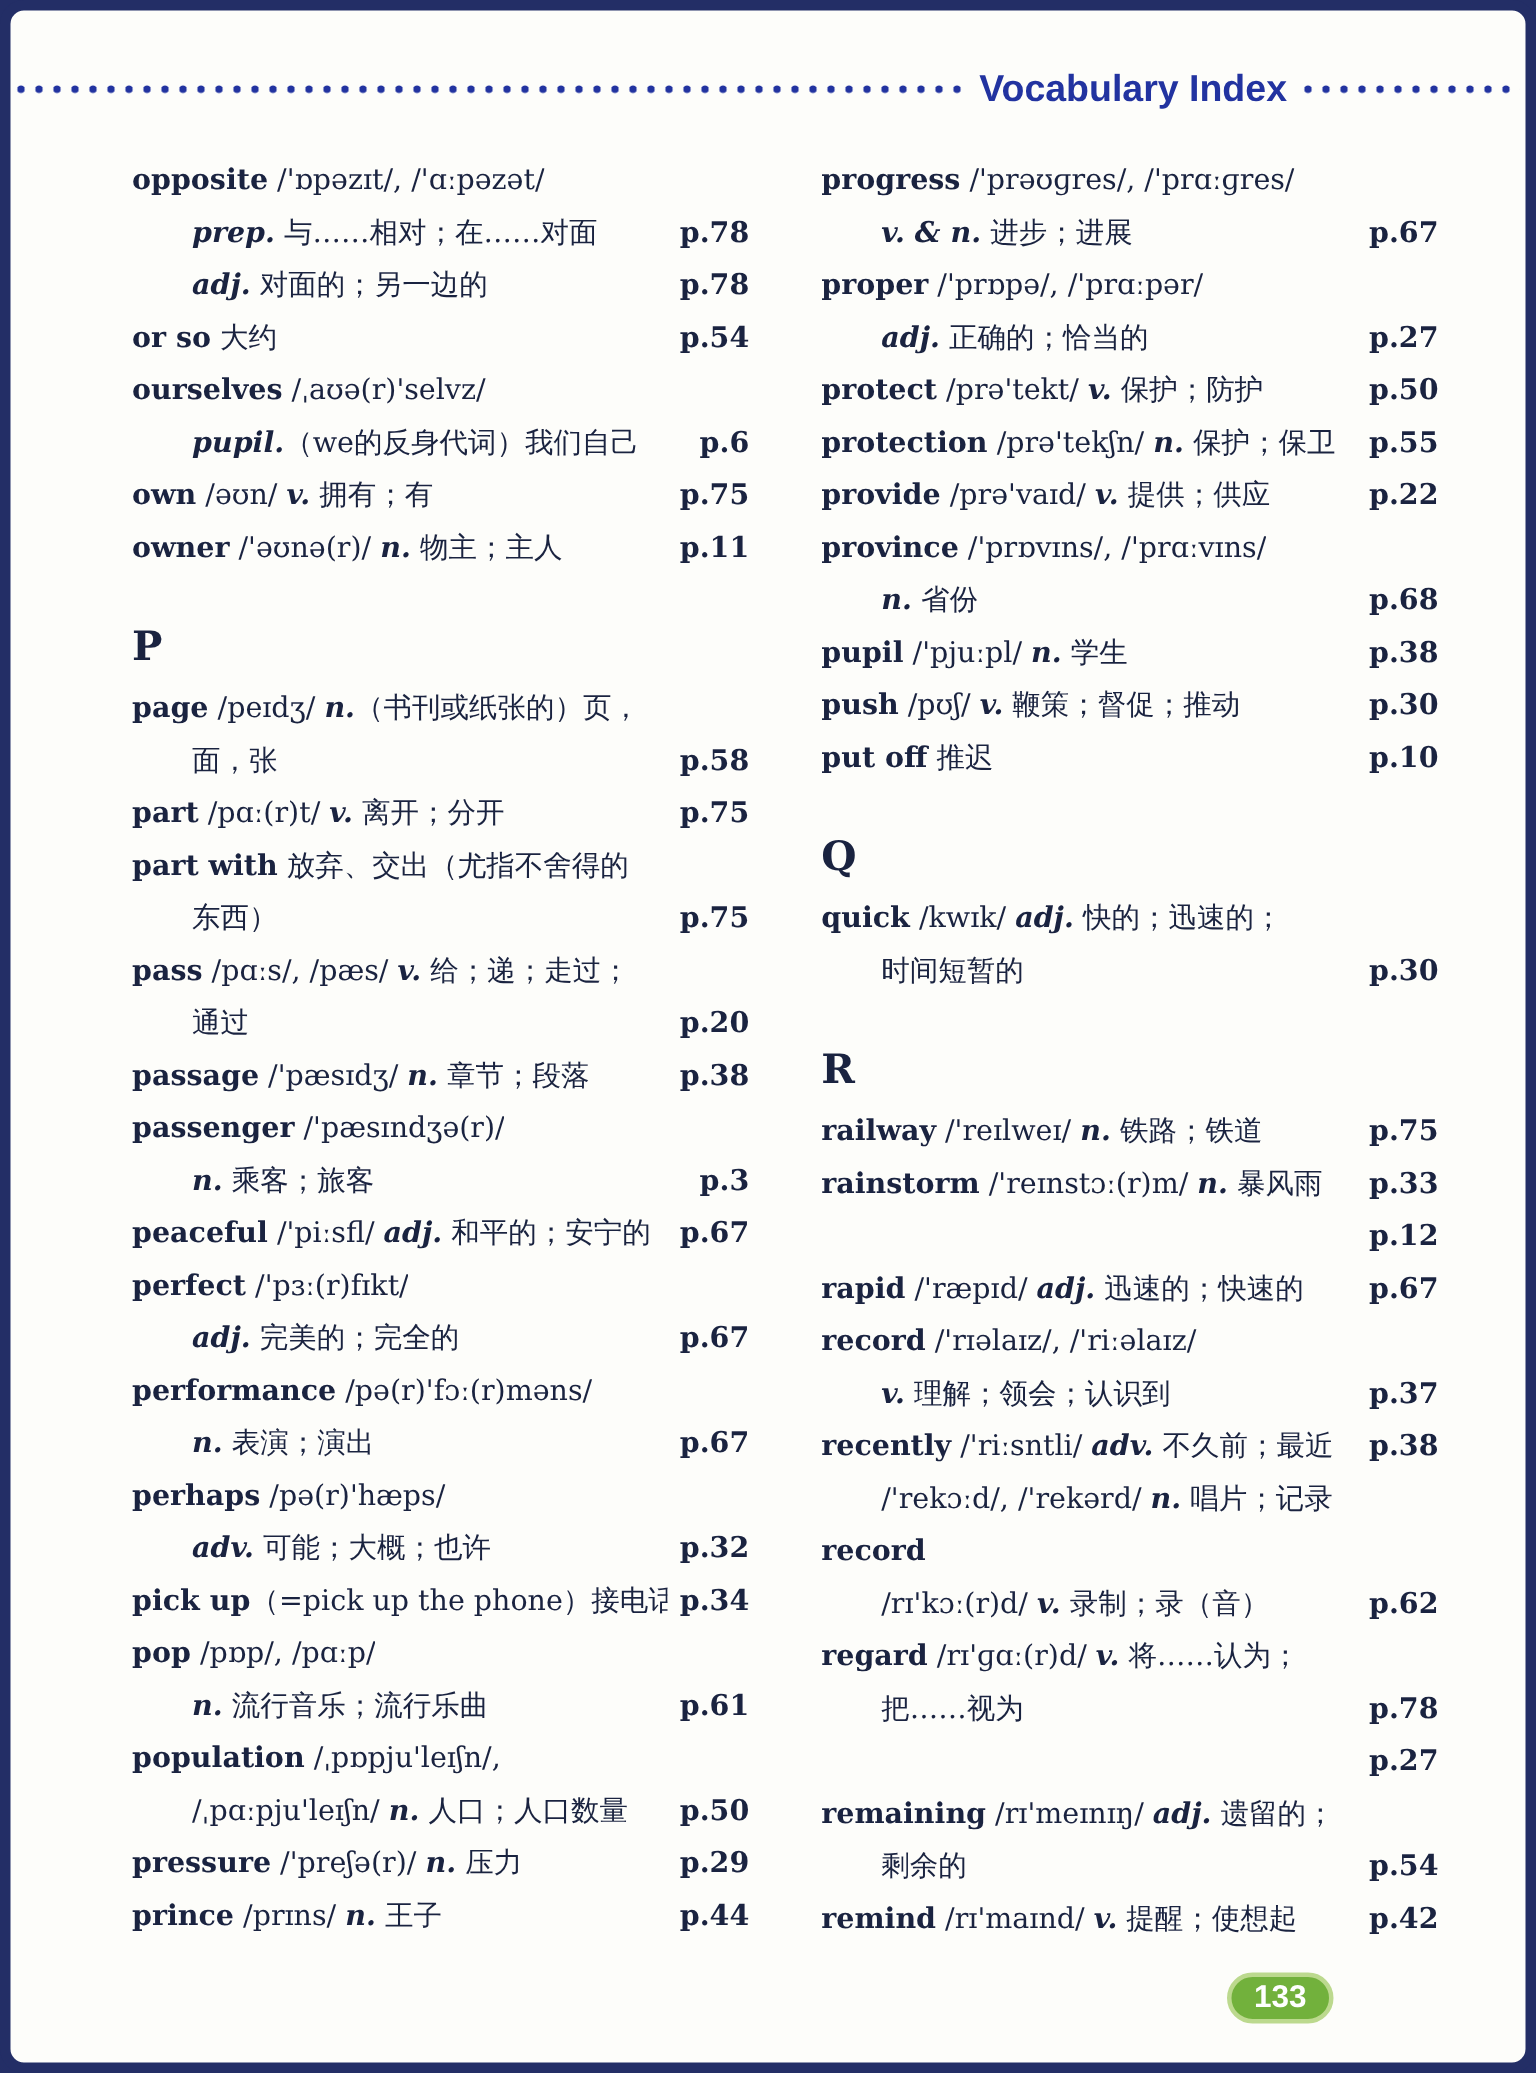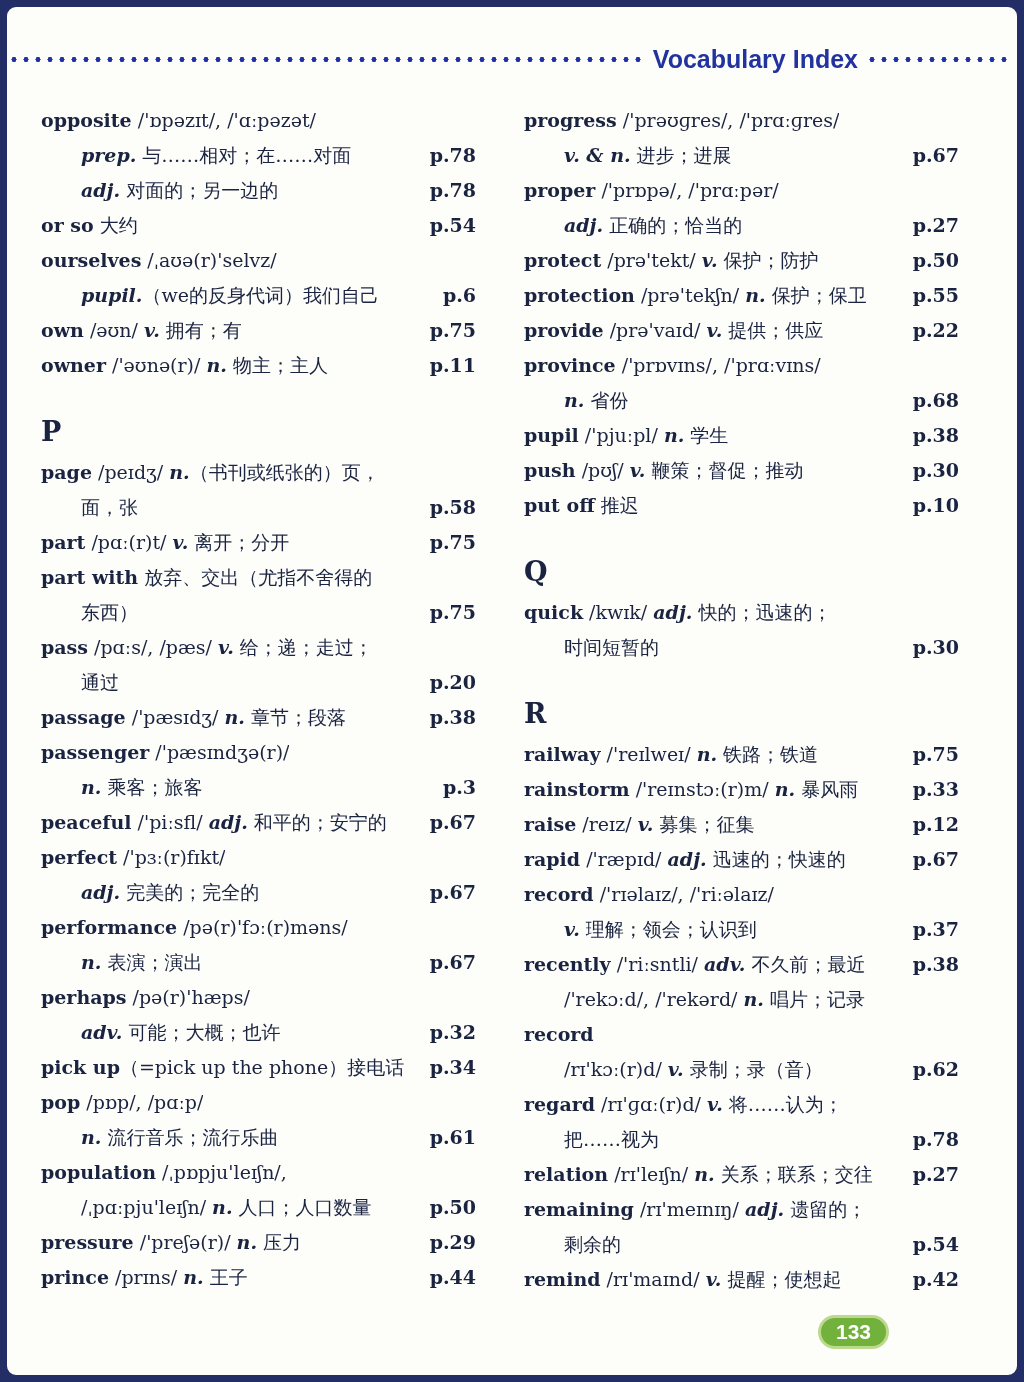--- a/index.html
+++ b/index.html
@@ -30,21 +30,21 @@
   .title {
     color: var(--accent-blue, #2233a0);
     font-family: "Liberation Sans", sans-serif;
     font-weight: bold;
     font-size: 25px;
     padding: 0 9px;
     white-space: nowrap;
   }
   .columns {
     display:flex; gap: 48px;
-    padding: 24px 58px 0 34px;
+    padding: 24px 58px 0 81px;
   }
   .column { flex:1; min-width:0; }
   .line {
     display:flex; align-items:baseline;
     font-size: 19px; line-height: 35px;
     color: var(--ink, #1a2340);
     white-space: nowrap;
   }
   .line .content { overflow:hidden; }
   .line.ind .content { padding-left: 40px; }
@@ -324,21 +324,20 @@
           </div>
         </div>
         <div class="entry">
           <div class="line">
             <span class="content"><span class="seg-w">rainstorm</span><span class="seg-t"> /'reɪnstɔː(r)m/ </span><span class="seg-i">n.</span><span class="seg-t"> 暴风雨</span></span>
             <span class="pageref">p.33</span>
           </div>
         </div>
         <div class="entry">
           <div class="line">
-            <span class="content"><span class="seg-w">raise</span><span class="seg-t"> /reɪz/ </span><span class="seg-i">v.</span><span class="seg-t"> 募集；征集</span></span>
             <span class="pageref">p.12</span>
           </div>
         </div>
         <div class="entry">
           <div class="line">
             <span class="content"><span class="seg-w">rapid</span><span class="seg-t"> /'ræpɪd/ </span><span class="seg-i">adj.</span><span class="seg-t"> 迅速的；快速的</span></span>
             <span class="pageref">p.67</span>
           </div>
         </div>
         <div class="entry">
@@ -372,21 +371,20 @@
           <div class="line">
             <span class="content"><span class="seg-w">regard</span><span class="seg-t"> /rɪ'ɡɑː(r)d/ </span><span class="seg-i">v.</span><span class="seg-t"> 将……认为；</span></span>
           </div>
           <div class="line ind">
             <span class="content"><span class="seg-t">把……视为</span></span>
             <span class="pageref">p.78</span>
           </div>
         </div>
         <div class="entry">
           <div class="line">
-            <span class="content"><span class="seg-w">relation</span><span class="seg-t"> /rɪ'leɪʃn/ </span><span class="seg-i">n.</span><span class="seg-t"> 关系；联系；交往</span></span>
             <span class="pageref">p.27</span>
           </div>
         </div>
         <div class="entry">
           <div class="line">
             <span class="content"><span class="seg-w">remaining</span><span class="seg-t"> /rɪ'meɪnɪŋ/ </span><span class="seg-i">adj.</span><span class="seg-t"> 遗留的；</span></span>
           </div>
           <div class="line ind">
             <span class="content"><span class="seg-t">剩余的</span></span>
             <span class="pageref">p.54</span>

